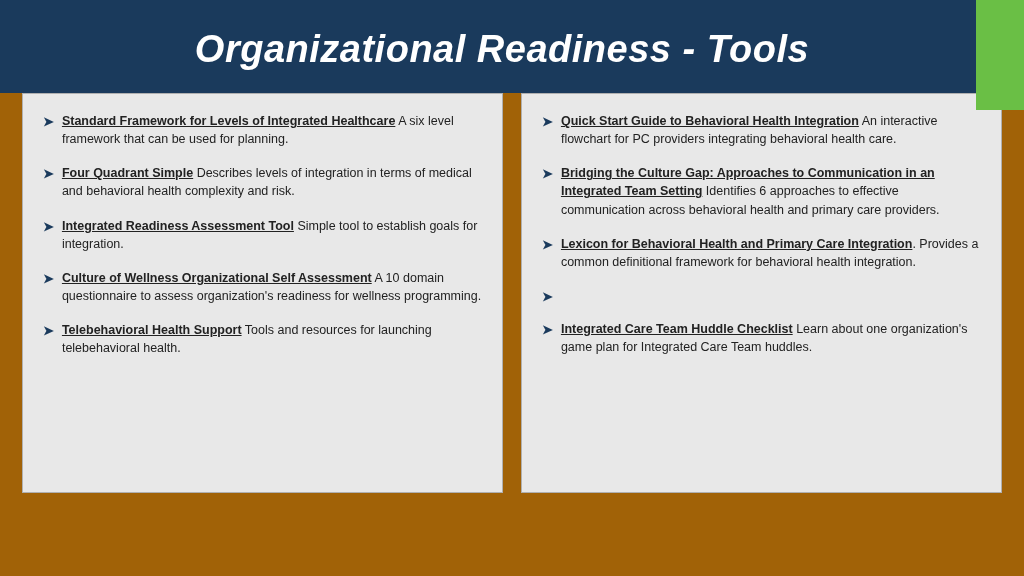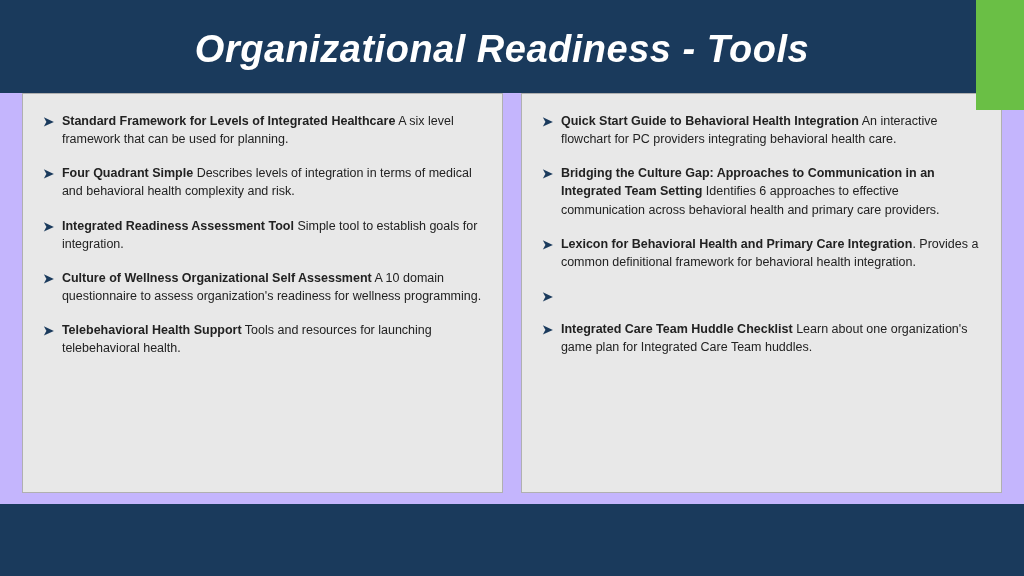--- a/index.html
+++ b/index.html
@@ -7,22 +7,22 @@
       width: 1024px;
       height: 576px;
       overflow: hidden;
       font-family: 'Segoe UI', Arial, sans-serif;
       background: #1a3a5c;
       position: relative;
     }
 
     .slide-container {
       width: 1024px;
-      height: 504px;
-      background: #c4b5fd;
+      height: 576px;
+      background: #a16207;
       position: relative;
       overflow: hidden;
     }
 
     
     .green-accent {
       position: absolute;
       top: 0;
       right: 0;
       width: 48px;
@@ -85,20 +85,21 @@
       font-weight: bold;
     }
 
     .item-text {
       font-size: 12.5px;
       line-height: 1.45;
       color: #222;
     }
 
     .item-link {
+      text-decoration: underline;
       font-weight: 600;
       color: #222;
     }
   </style>
 </head>
 <body>
 
 <div class="slide-container">
 
   <div class="green-accent"></div>

